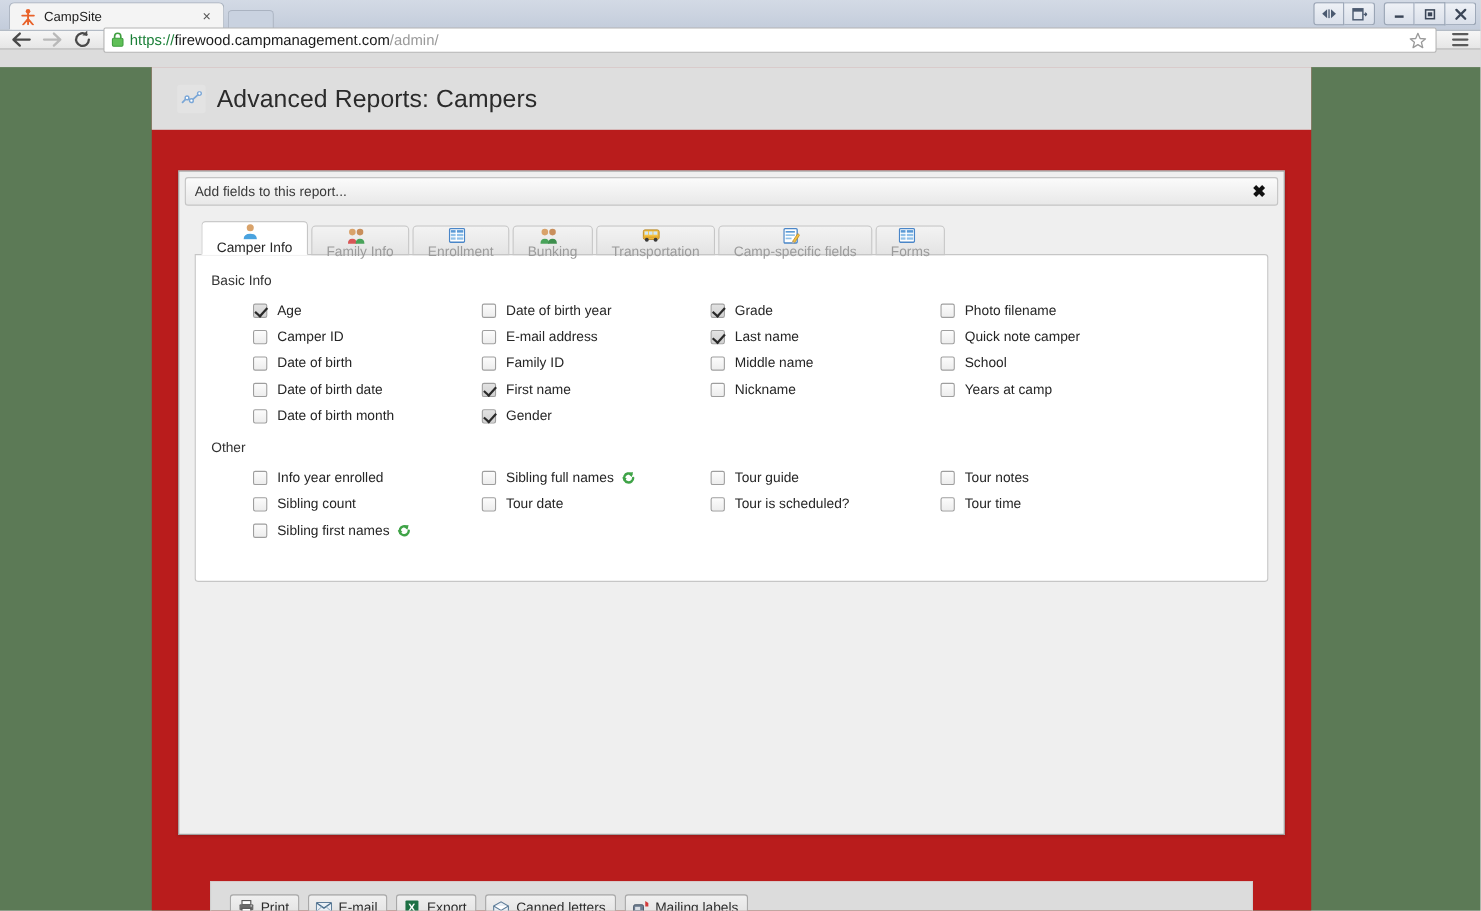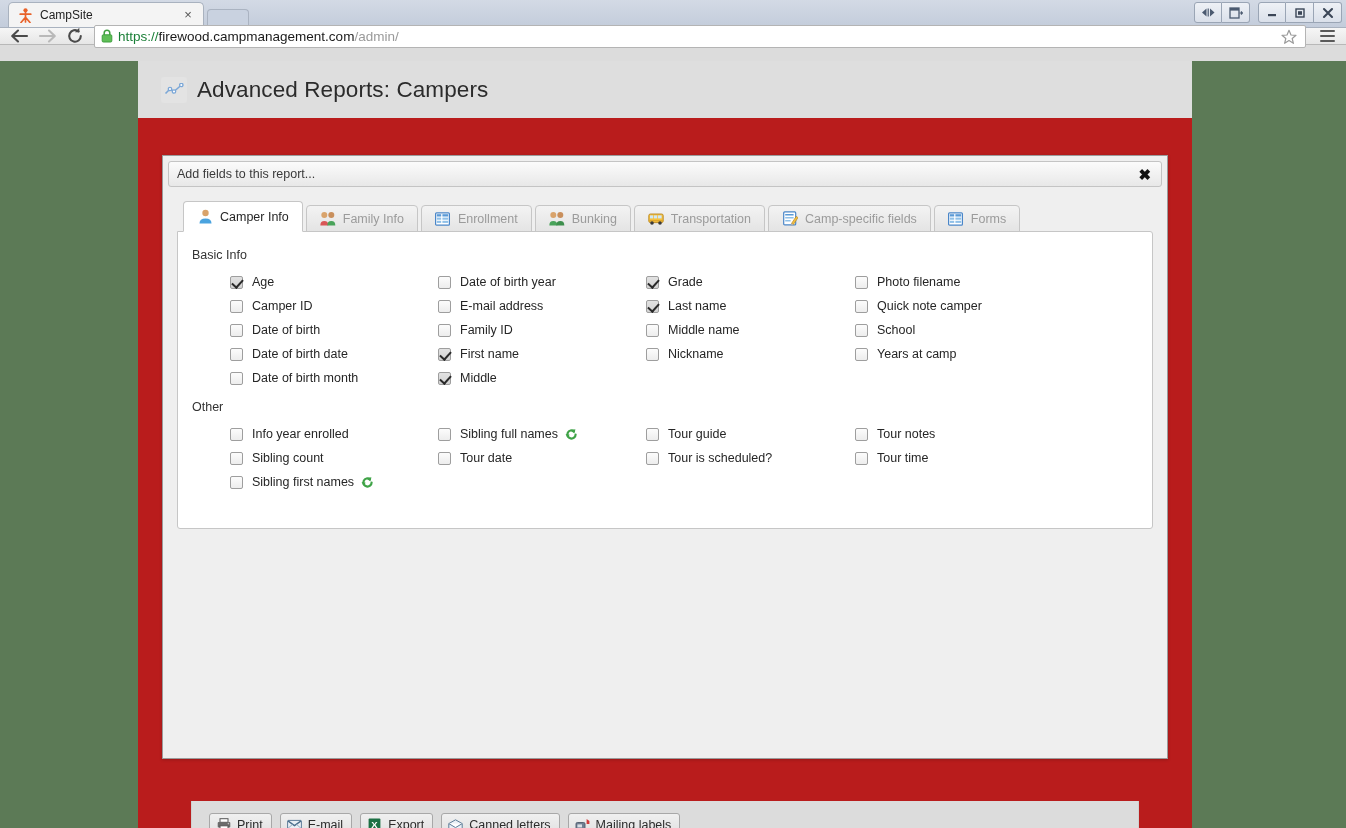--- a/index.html
+++ b/index.html
@@ -195,20 +195,21 @@
     border: 1px solid #c6c6c6;
     border-bottom: 1px solid #c6c6c6;
     border-radius: 4px 4px 0 0;
     display: flex; align-items: center;
     padding: 0 13px;
     margin-right: 3px;
     font-size: 12.5px;
     color: #9b9b9b;
     cursor: pointer;
     white-space: nowrap;
+    flex-direction: column;
   }
   .ftab.active {
     height: 31px;
     background: #fff;
     color: #262626;
     border-bottom: 1px solid #fff;
     position: relative;
     z-index: 3;
   }
   .ftab-ico {
@@ -572,21 +573,21 @@
                 <div class="cb-item">
                   <span class="cbox"></span>
                   <span class="cb-label">Years at camp</span>
                 </div>
                 <div class="cb-item">
                   <span class="cbox"></span>
                   <span class="cb-label">Date of birth month</span>
                 </div>
                 <div class="cb-item">
                   <span class="cbox checked"></span>
-                  <span class="cb-label">Middle</span>
+                  <span class="cb-label">Gender</span>
                 </div>
                 <div style="height: 18px;"></div>
                 <div style="height: 18px;"></div>
               </div>
               <div class="group-label other-label">Other</div>
               <div class="grid other-grid">
                 <div class="cb-item">
                   <span class="cbox"></span>
                   <span class="cb-label">Info year enrolled</span>
                 </div>

